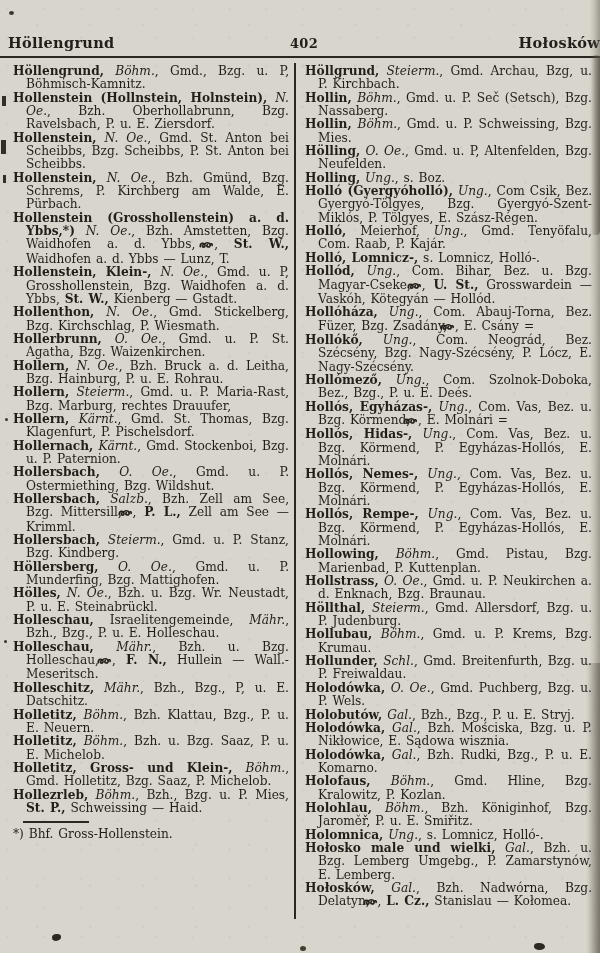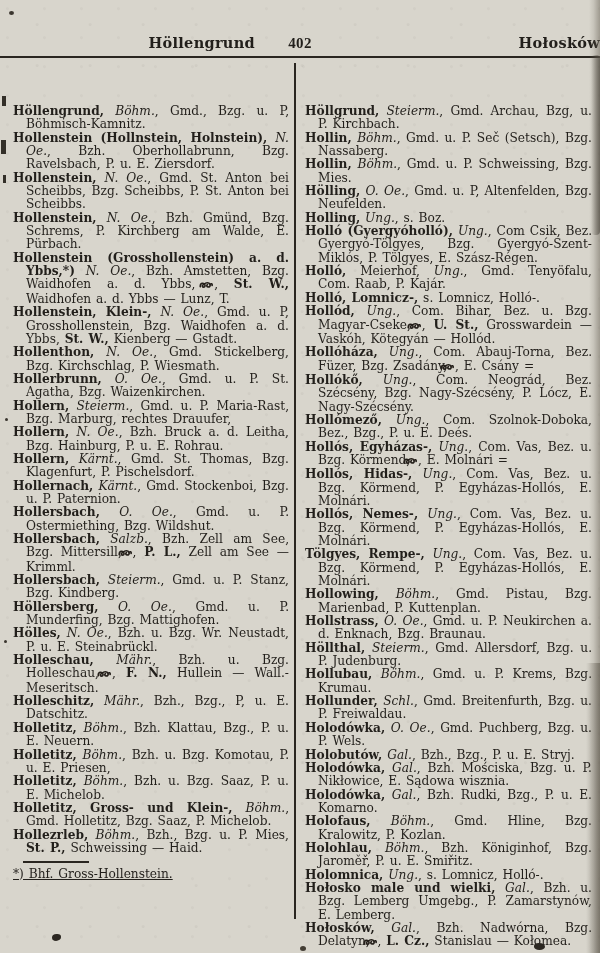--- a/index.html
+++ b/index.html
@@ -17,53 +17,53 @@
       radial-gradient(circle at 70% 60%, rgba(90,85,75,.06) 0 1px, transparent 2px),
       #d8d5cc;
     background-size:37px 29px, 53px 41px, auto;
   }
   
   .running-head{
     position:absolute;top:34px;left:0;width:600px;
     display:flex;align-items:baseline;
     font-weight:bold;font-size:14.5px;letter-spacing:.3px;
   }
-  .rh-left{width:255px;text-align:right;}
-  .rh-num{width:90px;text-align:center;font-size:15px;font-family:Liberation Serif, serif;}
+  .rh-left{width:255px;text-align:left;padding-left:8px;}
+  .rh-num{width:90px;text-align:center;font-size:13px;}
   .rh-right{width:255px;text-align:right;}
   .head-rule{
     position:absolute;top:56px;left:0;width:600px;height:2px;background:#2a2620;
   }
   
   .columns{
     position:absolute;top:62px;left:0;width:600px;bottom:0;
     display:flex;
   }
-  .col{box-sizing:border-box;margin-top:40px;}
+  .col{box-sizing:border-box;}
   .col-left{width:294px;padding:3px 5px 0 13px;}
   .divider{width:2px;height:856px;background:#2a2620;margin-top:1px;}
   .col-right{width:304px;padding:3px 8px 0 9px;}
   p.entry{
     margin:0;
     font-size:12.2px;
     line-height:13.35px;
     text-align:justify;
     padding-left:13px;
     text-indent:-13px;
     word-spacing:1px;
   }
   p.entry .hw{font-weight:bold;}
   p.entry .reg{font-style:italic;}
   p.entry .rt{font-weight:bold;}
   .posthorn{
     display:inline-block;vertical-align:-1px;margin:0 1px;
   }
   
   .footnote-rule{width:66px;height:1.5px;background:#2a2620;margin:6px 0 5px 10px;}
-  .footnote{font-size:11.6px;margin:0 0 0 32px;text-indent:0;text-decoration:underline;}
+  .footnote{font-size:11.6px;margin:0 0 0 32px;text-indent:0;}
   
   .speck{position:absolute;background:#3a352e;border-radius:50%;}
   .edge-right{
     position:absolute;right:0;top:0;width:11px;height:953px;
     background:linear-gradient(to left, rgba(110,104,92,.55), rgba(110,104,92,.15) 60%, transparent);
   }
   .edge-right-top{
     position:absolute;right:0;top:55px;width:9px;height:180px;
     background:linear-gradient(to left, rgba(70,65,56,.6), transparent);
     border-radius:4px;
@@ -94,37 +94,37 @@
         <p class="entry"><span class="hw">Höllengrund,</span><span class="reg"> Böhm.</span><span>, Gmd., Bzg. u. P, Böhmisch-Kamnitz.</span></p>
         <p class="entry"><span class="hw">Hollenstein (Hollnstein, Holnstein),</span><span class="reg"> N. Oe.</span><span>, Bzh. Oberhollabrunn, Bzg. Ravelsbach, P. u. E. Ziersdorf.</span></p>
         <p class="entry"><span class="hw">Hollenstein,</span><span class="reg"> N. Oe.</span><span>, Gmd. St. Anton bei Scheibbs, Bzg. Scheibbs, P. St. Anton bei Scheibbs.</span></p>
         <p class="entry"><span class="hw">Hollenstein,</span><span class="reg"> N. Oe.</span><span>, Bzh. Gmünd, Bzg. Schrems, P. Kirchberg am Walde, E. Pürbach.</span></p>
         <p class="entry"><span class="hw">Hollenstein (Grosshollenstein) a. d. Ybbs,*)</span><span class="reg"> N. Oe.</span><span>, Bzh. Amstetten, Bzg. Waidhofen a. d. Ybbs, </span><span class="posthorn"><svg width="14" height="9" viewBox="0 0 16 10">
               <path d="M1.5 7.5 C1 4 4 2.5 6 4.5 C7.5 6 7 8 5.3 8 C3.8 8 3.4 6.2 4.6 5.4 M6 4.5 C8 2.5 11.5 2.5 12.5 4.8 C13.3 6.8 12 8 10.2 7.8 C8.8 7.6 8.5 6 9.6 5.2 M12.5 4.8 C14 3.6 15.3 4.2 15 6" stroke="#241f1a" stroke-width="1.9" fill="none" stroke-linecap="round"></path>
             </svg></span><span>, </span><span class="rt">St. W.,</span><span> Waidhofen a. d. Ybbs — Lunz, T.</span></p>
         <p class="entry"><span class="hw">Hollenstein, Klein-,</span><span class="reg"> N. Oe.</span><span>, Gmd. u. P, Grosshollenstein, Bzg. Waidhofen a. d. Ybbs, </span><span class="rt">St. W.,</span><span> Kienberg — Gstadt.</span></p>
         <p class="entry"><span class="hw">Hollenthon,</span><span class="reg"> N. Oe.</span><span>, Gmd. Stickelberg, Bzg. Kirchschlag, P. Wiesmath.</span></p>
         <p class="entry"><span class="hw">Hollerbrunn,</span><span class="reg"> O. Oe.</span><span>, Gmd. u. P. St. Agatha, Bzg. Waizenkirchen.</span></p>
+        <p class="entry"><span class="hw">Hollern,</span><span class="reg"> N. Oe.</span><span>, Bzh. Bruck a. d. Leitha, Bzg. Hainburg, P. u. E. Rohrau.</span></p>
         <p class="entry"><span class="hw">Hollern,</span><span class="reg"> Steierm.</span><span>, Gmd. u. P. Maria-Rast, Bzg. Marburg, rechtes Drauufer,</span></p>
-        <p class="entry"><span class="hw">Hollern,</span><span class="reg"> N. Oe.</span><span>, Bzh. Bruck a. d. Leitha, Bzg. Hainburg, P. u. E. Rohrau.</span></p>
         <p class="entry"><span class="hw">Hollern,</span><span class="reg"> Kärnt.</span><span>, Gmd. St. Thomas, Bzg. Klagenfurt, P. Pischelsdorf.</span></p>
         <p class="entry"><span class="hw">Hollernach,</span><span class="reg"> Kärnt.</span><span>, Gmd. Stockenboi, Bzg. u. P. Paternion.</span></p>
         <p class="entry"><span class="hw">Hollersbach,</span><span class="reg"> O. Oe.</span><span>, Gmd. u. P. Ostermiething, Bzg. Wildshut.</span></p>
         <p class="entry"><span class="hw">Hollersbach,</span><span class="reg"> Salzb.</span><span>, Bzh. Zell am See, Bzg. Mittersill, </span><span class="posthorn"><svg width="14" height="9" viewBox="0 0 16 10">
               <path d="M1.5 7.5 C1 4 4 2.5 6 4.5 C7.5 6 7 8 5.3 8 C3.8 8 3.4 6.2 4.6 5.4 M6 4.5 C8 2.5 11.5 2.5 12.5 4.8 C13.3 6.8 12 8 10.2 7.8 C8.8 7.6 8.5 6 9.6 5.2 M12.5 4.8 C14 3.6 15.3 4.2 15 6" stroke="#241f1a" stroke-width="1.9" fill="none" stroke-linecap="round"></path>
             </svg></span><span>, </span><span class="rt">P. L.,</span><span> Zell am See — Krimml.</span></p>
         <p class="entry"><span class="hw">Hollersbach,</span><span class="reg"> Steierm.</span><span>, Gmd. u. P. Stanz, Bzg. Kindberg.</span></p>
         <p class="entry"><span class="hw">Höllersberg,</span><span class="reg"> O. Oe.</span><span>, Gmd. u. P. Munderfing, Bzg. Mattighofen.</span></p>
         <p class="entry"><span class="hw">Hölles,</span><span class="reg"> N. Oe.</span><span>, Bzh. u. Bzg. Wr. Neustadt, P. u. E. Steinabrückl.</span></p>
+        <p class="entry"><span class="hw">Holleschau,</span><span> Israelitengemeinde, </span><span class="reg">Mähr.</span><span>, Bzh., Bzg., P. u. E. Holleschau.</span></p>
         <p class="entry"><span class="hw">Holleschau,</span><span class="reg"> Mähr.</span><span>, Bzh. u. Bzg. Holleschau, </span><span class="posthorn"><svg width="14" height="9" viewBox="0 0 16 10">
               <path d="M1.5 7.5 C1 4 4 2.5 6 4.5 C7.5 6 7 8 5.3 8 C3.8 8 3.4 6.2 4.6 5.4 M6 4.5 C8 2.5 11.5 2.5 12.5 4.8 C13.3 6.8 12 8 10.2 7.8 C8.8 7.6 8.5 6 9.6 5.2 M12.5 4.8 C14 3.6 15.3 4.2 15 6" stroke="#241f1a" stroke-width="1.9" fill="none" stroke-linecap="round"></path>
             </svg></span><span>, </span><span class="rt">F. N.,</span><span> Hullein — Wall.-Meseritsch.</span></p>
         <p class="entry"><span class="hw">Holleschitz,</span><span class="reg"> Mähr.</span><span>, Bzh., Bzg., P, u. E. Datschitz.</span></p>
         <p class="entry"><span class="hw">Holletitz,</span><span class="reg"> Böhm.</span><span>, Bzh. Klattau, Bzg., P. u. E. Neuern.</span></p>
-        <p class="entry"><span class="hw">Holletitz,</span><span class="reg"> Böhm.</span><span>, Bzh. u. Bzg. Komotau, P. u. E. Priesen,</span></p>
         <p class="entry"><span class="hw">Holletitz,</span><span class="reg"> Böhm.</span><span>, Bzh. u. Bzg. Saaz, P. u. E. Michelob.</span></p>
         <p class="entry"><span class="hw">Holletitz, Gross- und Klein-,</span><span class="reg"> Böhm.</span><span>, Gmd. Holletitz, Bzg. Saaz, P. Michelob.</span></p>
         <p class="entry"><span class="hw">Hollezrleb,</span><span class="reg"> Böhm.</span><span>, Bzh., Bzg. u. P. Mies, </span><span class="rt">St. P.,</span><span> Schweissing — Haid.</span></p>
         <div class="footnote-rule"></div>
         <p class="entry footnote">*) Bhf. Gross-Hollenstein.</p>
       </div>
     <div class="divider"></div>
     <div class="col col-right" id="col-right">
         <p class="entry"><span class="hw">Höllgrund,</span><span class="reg"> Steierm.</span><span>, Gmd. Archau, Bzg, u. P. Kirchbach.</span></p>
         <p class="entry"><span class="hw">Hollin,</span><span class="reg"> Böhm.</span><span>, Gmd. u. P. Seč (Setsch), Bzg. Nassaberg.</span></p>
@@ -140,21 +140,21 @@
         <p class="entry"><span class="hw">Hollóháza,</span><span class="reg"> Ung.</span><span>, Com. Abauj-Torna, Bez. Füzer, Bzg. Zsadány, </span><span class="posthorn"><svg width="14" height="9" viewBox="0 0 16 10">
               <path d="M1.5 7.5 C1 4 4 2.5 6 4.5 C7.5 6 7 8 5.3 8 C3.8 8 3.4 6.2 4.6 5.4 M6 4.5 C8 2.5 11.5 2.5 12.5 4.8 C13.3 6.8 12 8 10.2 7.8 C8.8 7.6 8.5 6 9.6 5.2 M12.5 4.8 C14 3.6 15.3 4.2 15 6" stroke="#241f1a" stroke-width="1.9" fill="none" stroke-linecap="round"></path>
             </svg></span><span>, E. Csány =</span></p>
         <p class="entry"><span class="hw">Hollókő,</span><span class="reg"> Ung.</span><span>, Com. Neográd, Bez. Szécsény, Bzg. Nagy-Szécsény, P. Lócz, E. Nagy-Szécsény.</span></p>
         <p class="entry"><span class="hw">Hollómező,</span><span class="reg"> Ung.</span><span>, Com. Szolnok-Doboka, Bez., Bzg., P. u. E. Deés.</span></p>
         <p class="entry"><span class="hw">Hollós, Egyházas-,</span><span class="reg"> Ung.</span><span>, Com. Vas, Bez. u. Bzg. Körmend, </span><span class="posthorn"><svg width="14" height="9" viewBox="0 0 16 10">
               <path d="M1.5 7.5 C1 4 4 2.5 6 4.5 C7.5 6 7 8 5.3 8 C3.8 8 3.4 6.2 4.6 5.4 M6 4.5 C8 2.5 11.5 2.5 12.5 4.8 C13.3 6.8 12 8 10.2 7.8 C8.8 7.6 8.5 6 9.6 5.2 M12.5 4.8 C14 3.6 15.3 4.2 15 6" stroke="#241f1a" stroke-width="1.9" fill="none" stroke-linecap="round"></path>
             </svg></span><span>, E. Molnári =</span></p>
         <p class="entry"><span class="hw">Hollós, Hidas-,</span><span class="reg"> Ung.</span><span>, Com. Vas, Bez. u. Bzg. Körmend, P. Egyházas-Hollós, E. Molnári.</span></p>
         <p class="entry"><span class="hw">Hollós, Nemes-,</span><span class="reg"> Ung.</span><span>, Com. Vas, Bez. u. Bzg. Körmend, P. Egyházas-Hollós, E. Molnári.</span></p>
-        <p class="entry"><span class="hw">Tölgyes, Rempe-,</span><span class="reg"> Ung.</span><span>, Com. Vas, Bez. u. Bzg. Körmend, P. Egyházas-Hollós, E. Molnári.</span></p>
+        <p class="entry"><span class="hw">Hollós, Rempe-,</span><span class="reg"> Ung.</span><span>, Com. Vas, Bez. u. Bzg. Körmend, P. Egyházas-Hollós, E. Molnári.</span></p>
         <p class="entry"><span class="hw">Hollowing,</span><span class="reg"> Böhm.</span><span>, Gmd. Pistau, Bzg. Marienbad, P. Kuttenplan.</span></p>
         <p class="entry"><span class="hw">Hollstrass,</span><span class="reg"> O. Oe.</span><span>, Gmd. u. P. Neukirchen a. d. Enknach, Bzg. Braunau.</span></p>
         <p class="entry"><span class="hw">Höllthal,</span><span class="reg"> Steierm.</span><span>, Gmd. Allersdorf, Bzg. u. P. Judenburg.</span></p>
         <p class="entry"><span class="hw">Hollubau,</span><span class="reg"> Böhm.</span><span>, Gmd. u. P. Krems, Bzg. Krumau.</span></p>
         <p class="entry"><span class="hw">Hollunder,</span><span class="reg"> Schl.</span><span>, Gmd. Breitenfurth, Bzg. u. P. Freiwaldau.</span></p>
         <p class="entry"><span class="hw">Holodówka,</span><span class="reg"> O. Oe.</span><span>, Gmd. Puchberg, Bzg. u. P. Wels.</span></p>
         <p class="entry"><span class="hw">Holobutów,</span><span class="reg"> Gal.</span><span>, Bzh., Bzg., P. u. E. Stryj.</span></p>
         <p class="entry"><span class="hw">Holodówka,</span><span class="reg"> Gal.</span><span>, Bzh. Mościska, Bzg. u. P. Nikłowice, E. Sądowa wisznia.</span></p>
         <p class="entry"><span class="hw">Holodówka,</span><span class="reg"> Gal.</span><span>, Bzh. Rudki, Bzg., P. u. E. Komarno.</span></p>
         <p class="entry"><span class="hw">Holofaus,</span><span class="reg"> Böhm.</span><span>, Gmd. Hline, Bzg. Kralowitz, P. Kozlan.</span></p>

